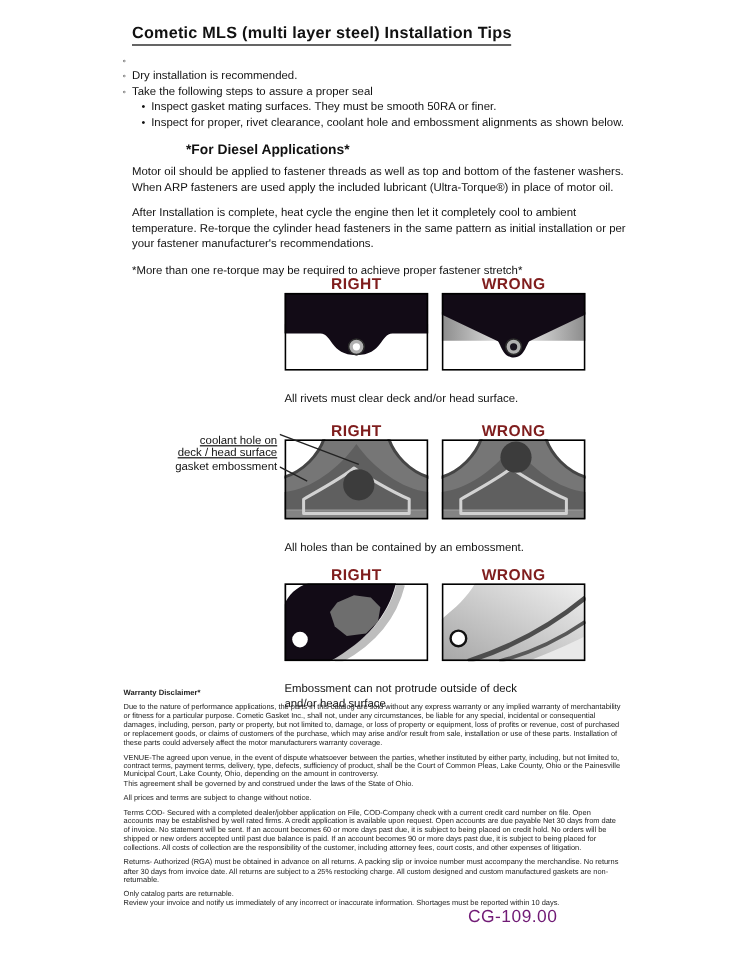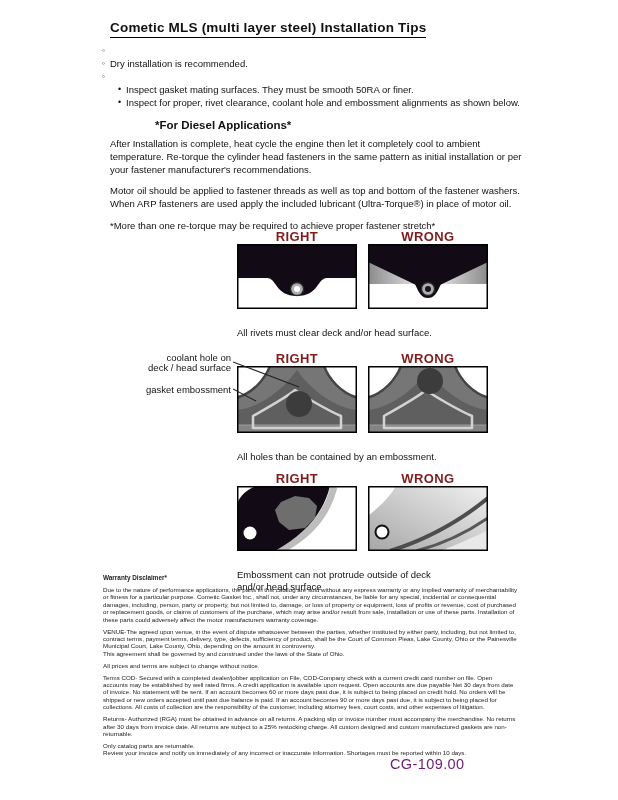--- a/index.html
+++ b/index.html
@@ -28,21 +28,21 @@
   .diag-row { margin-bottom:0; }
   .diag-row.r2 { margin-top:12px; }
   .diag-row.r3 { margin-top:8px; }
   .label-row { display:flex; gap:11px; height:15px; }
   .box-label { width:120px; text-align:center; font-size:13px; font-weight:bold; color:#7f1d1d; letter-spacing:0.4px; }
   .box-row { display:flex; gap:11px; }
   .box-row svg { display:block; }
   .diag-caption { font-size:9.5px; line-height:12px; margin-top:18px; white-space:pre-line; }
 
   .anno { position:absolute; width:131px; text-align:right; font-size:9.5px; line-height:10px; color:#111; }
-  #anno-coolant { left:100px; top:353px; }
+  #anno-coolant { left:100px; top:363px;text-decoration:underline; }
   #anno-emboss  { left:100px; top:385px; }
   #leader-lines { position:absolute; left:233px; top:355px; z-index:5; }
 
   .disclaimer { position:absolute; left:103px; top:574px; width:415px; font-size:6.2px; color:#222; }
   .disclaimer h4 { font-size:6.4px; font-weight:bold; margin-bottom:5px; }
   .disclaimer p { line-height:7.4px; margin-bottom:4.5px; white-space:pre-line; }
 
   .page-number { position:absolute; left:390px; top:756px; font-size:14.5px; letter-spacing:0.4px; color:#701a75; }
 </style>
 </head>
@@ -55,35 +55,36 @@
   <div class="bullets">
     <div class="b-line">
       <span class="marker">◦</span>
     </div>
     <div class="b-line">
       <span class="marker">◦</span>
       <span>Dry installation is recommended.</span>
     </div>
     <div class="b-line">
       <span class="marker">◦</span>
+      <span>Take the following steps to assure a proper seal</span>
     </div>
     <div class="b-line sub">
       <span class="marker">•</span>
       <span>Inspect gasket mating surfaces.  They must be smooth 50RA or finer.</span>
     </div>
     <div class="b-line sub">
       <span class="marker">•</span>
       <span>Inspect for proper, rivet clearance, coolant hole and embossment alignments as shown below.</span>
     </div>
   </div>
 
   <div class="diesel-heading">*For Diesel Applications*</div>
   <div class="diesel-body">
+    <p>Motor oil should be applied to fastener threads as well as top and bottom of the fastener washers. When ARP fasteners are used apply the included lubricant (Ultra-Torque®) in place of motor oil.</p>
     <p>After Installation is complete, heat cycle the engine then let it completely cool to ambient temperature. Re-torque the cylinder head fasteners in the same pattern as initial installation or per your fastener manufacturer's recommendations.</p>
-    <p>Motor oil should be applied to fastener threads as well as top and bottom of the fastener washers. When ARP fasteners are used apply the included lubricant (Ultra-Torque®) in place of motor oil.</p>
     <p>*More than one re-torque may be required to achieve proper fastener stretch*</p>
   </div>
 
   <div class="diagrams">
 
     <div class="diag-row r1">
       <div class="label-row">
         <div class="box-label">RIGHT</div>
         <div class="box-label">WRONG</div>
       </div>

